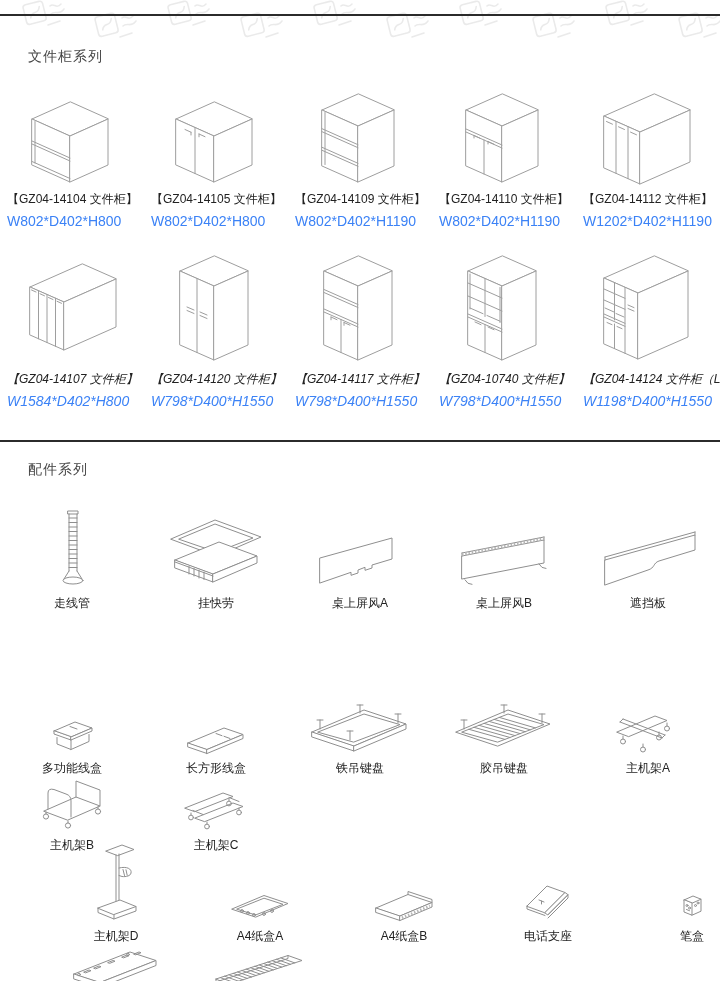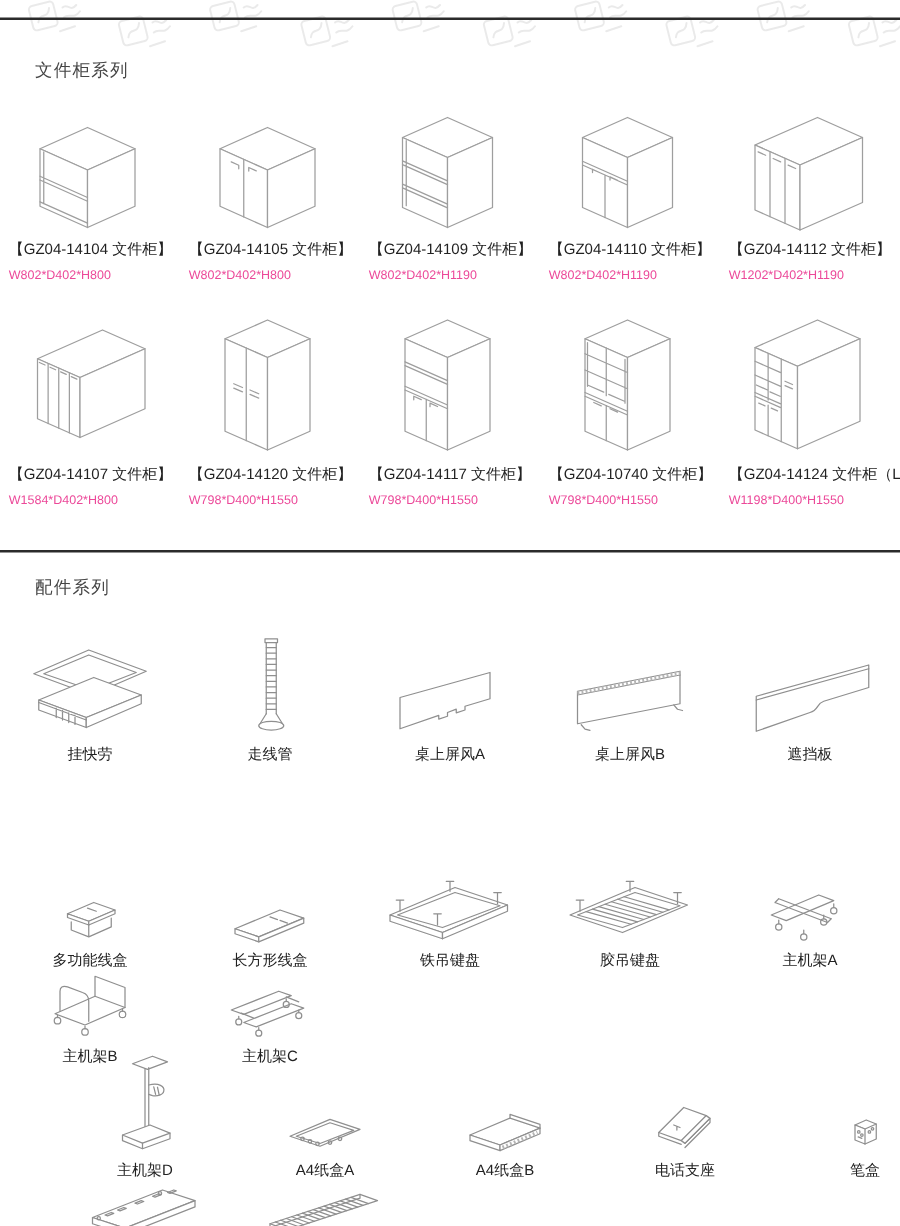--- a/index.html
+++ b/index.html
@@ -9,28 +9,28 @@
   }
   .hline{position:absolute;left:0;width:720px;background:#2b2b2b;height:2px;}
   #top-line{top:14px;}
   #mid-line{top:440px;}
   .sec-head{position:absolute;left:28px;font-size:14px;color:#454545;letter-spacing:1px;}
   #cab-head{top:48px;}
   #acc-head{top:461px;}
   .row5{position:absolute;left:0;width:720px;display:grid;grid-template-columns:repeat(5,144px);}
   .row7{position:absolute;left:0;width:720px;display:grid;grid-template-columns:repeat(5,1fr);}
   #cab-row1{top:88px;}
-  #cab-row2{top:248px;}
+  #cab-row2{top:248px;font-style:italic;}
   #acc-row1{top:498px;}
   #acc-row2{top:700px;}
   #acc-row3{top:842px;padding-left:44px;}
   .cab-cell{display:flex;flex-direction:column;}
   .cab-cell svg{display:block;margin:0 auto;}
   .code{font-size:12px;color:#222;padding-left:7px;margin-top:4px;line-height:14px;white-space:nowrap;}
-  .dims{font-size:10px;color:#ec4899;padding-left:7px;margin-top:8px;line-height:14px;white-space:nowrap;}
+  .dims{font-size:14px;color:#3b82f6;padding-left:7px;margin-top:8px;line-height:14px;white-space:nowrap;}
   .acc-cell{display:flex;flex-direction:column;justify-content:flex-end;align-items:center;}
   .acc-label{font-size:12px;color:#222;text-align:center;margin-top:5px;line-height:14px;white-space:nowrap;}
   
   .s{fill:none;stroke:#9e9e9e;stroke-width:1;stroke-linejoin:round;stroke-linecap:round;}
   .sf{fill:#ffffff;stroke:#9e9e9e;stroke-width:1;stroke-linejoin:round;stroke-linecap:round;}
   .a{fill:none;stroke:#8f8f8f;stroke-width:1;stroke-linejoin:round;stroke-linecap:round;}
   .af{fill:#ffffff;stroke:#8f8f8f;stroke-width:1;stroke-linejoin:round;stroke-linecap:round;}
   .hatch{fill:none;stroke:#b5b5b5;stroke-width:3;stroke-dasharray:1.5 1.8;}
   .wm{position:absolute;opacity:.85;}
   .wmln{fill:none;stroke:#e7e7e7;stroke-width:1.6;stroke-linecap:round;stroke-linejoin:round;}
@@ -201,39 +201,39 @@
   </div>
 </div>
 
 <div id="mid-line" class="hline"></div>
 
 <div id="acc-head" class="sec-head">配件系列</div>
 
 <div id="acc-row1" class="row5" style="height:112px">
 
   <div class="acc-cell">
+    <svg width="36" height="82" viewBox="0 0 36 82">
+      <path class="a" d="M14,2 L24,2 L24,5 L14,5 Z M15,5 L15,62 M23,5 L23,62"></path>
+      <path class="a" d="M15,9 h8 M15,13.5 h8 M15,18 h8 M15,22.5 h8 M15,27 h8 M15,31.5 h8 M15,36 h8 M15,40.5 h8 M15,45 h8 M15,49.5 h8 M15,54 h8 M15,58.5 h8"></path>
+      <path class="a" d="M15,62 L10,70 M23,62 L28,70"></path>
+      <ellipse class="a" cx="19" cy="71.5" rx="10" ry="3.5"></ellipse>
+    </svg>
+    <div class="acc-label">走线管</div>
+  </div>
+
+  <div class="acc-cell">
     <svg width="110" height="78" viewBox="0 0 110 78">
       <path class="af" d="M10,26 L54,7 L100,24 L56,43 Z"></path>
       <path class="a" d="M18,26 L54,11 L92,25 L56,39 Z"></path>
       <path class="af" d="M14,47 L58,29 L96,43 L52,61 Z"></path>
       <path class="af" d="M14,47 L52,61 L52,69 L14,55 Z"></path>
       <path class="af" d="M52,61 L96,43 L96,50 L52,69 Z"></path>
       <path class="a" d="M14,49 L52,63 M28,53.5 L28,61 M33,55.3 L33,63 M38,57.2 L38,65 M43,59 L43,66.5"></path>
     </svg>
     <div class="acc-label">挂快劳</div>
-  </div>
-
-  <div class="acc-cell">
-    <svg width="36" height="82" viewBox="0 0 36 82">
-      <path class="a" d="M14,2 L24,2 L24,5 L14,5 Z M15,5 L15,62 M23,5 L23,62"></path>
-      <path class="a" d="M15,9 h8 M15,13.5 h8 M15,18 h8 M15,22.5 h8 M15,27 h8 M15,31.5 h8 M15,36 h8 M15,40.5 h8 M15,45 h8 M15,49.5 h8 M15,54 h8 M15,58.5 h8"></path>
-      <path class="a" d="M15,62 L10,70 M23,62 L28,70"></path>
-      <ellipse class="a" cx="19" cy="71.5" rx="10" ry="3.5"></ellipse>
-    </svg>
-    <div class="acc-label">走线管</div>
   </div>
 
   <div class="acc-cell">
     <svg width="100" height="60" viewBox="0 0 100 60">
       <path class="af" d="M10,27 L82,7 L82,28 L62,34 l0,3 l-7,2.3 l0,-3 L48,39 l0,3 l-7,2.3 l0,-3 L10,52 Z"></path>
     </svg>
     <div class="acc-label">桌上屏风A</div>
   </div>
 
   <div class="acc-cell">

